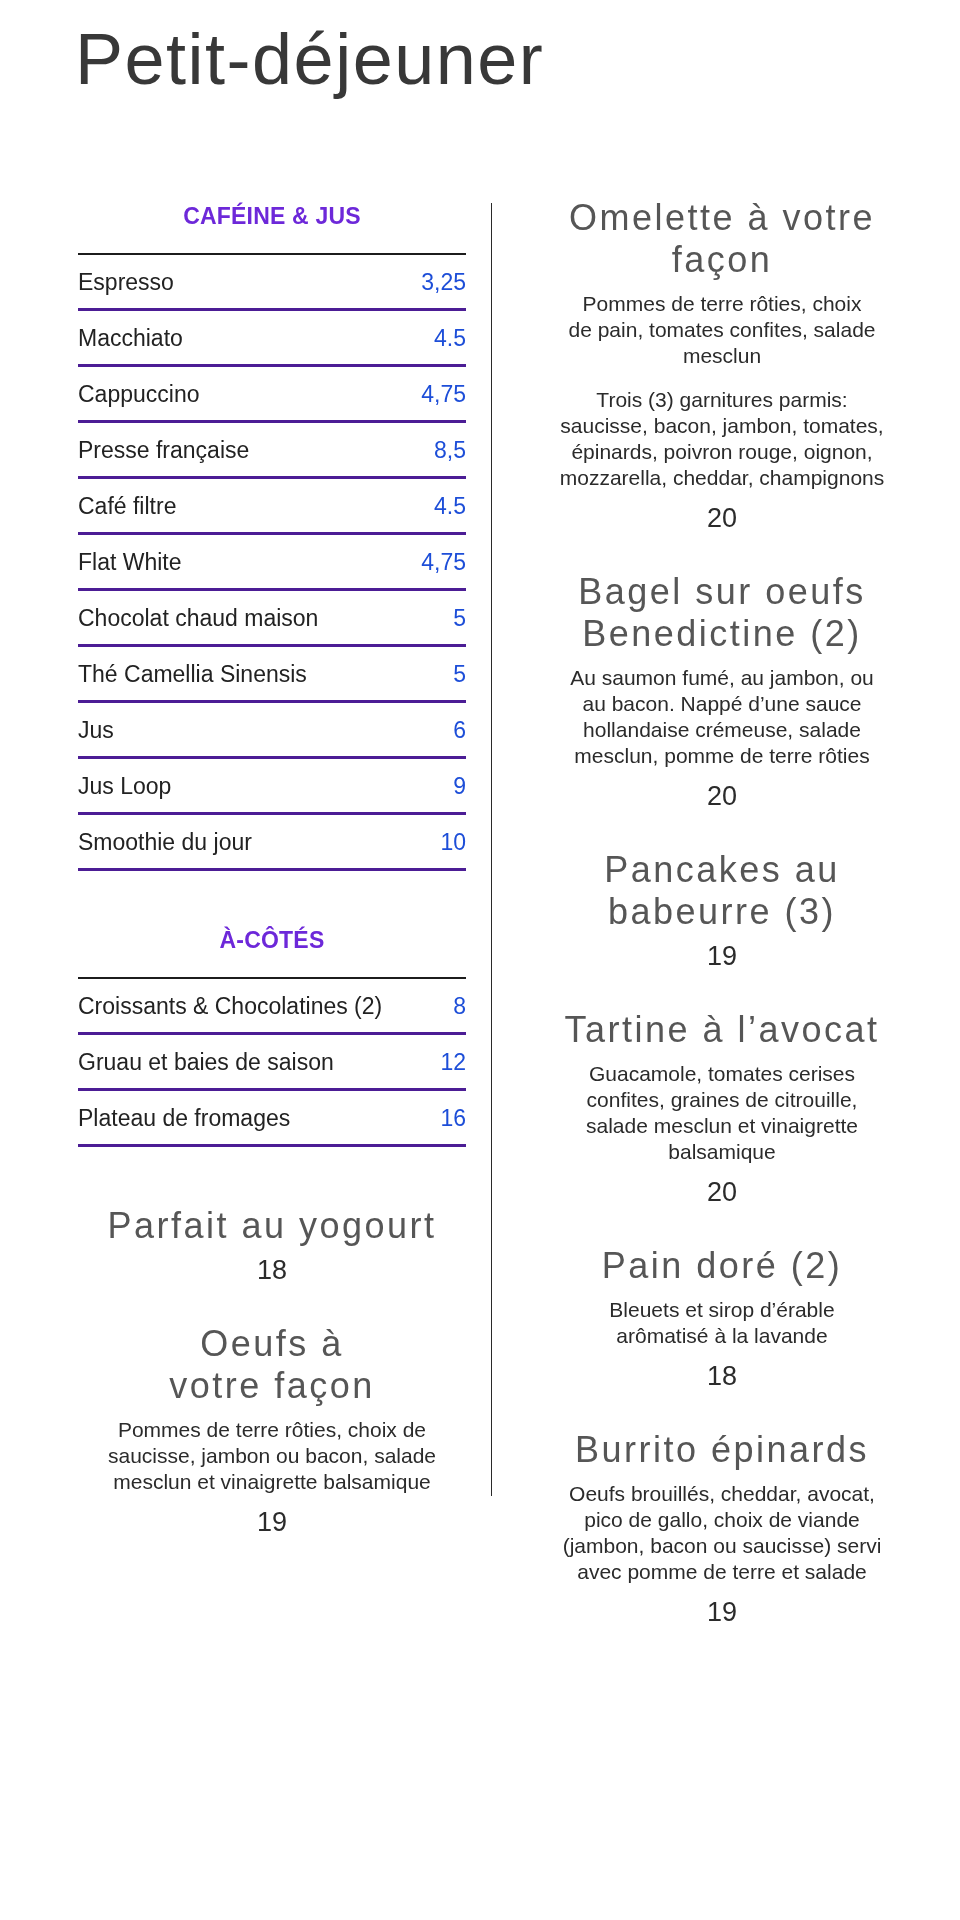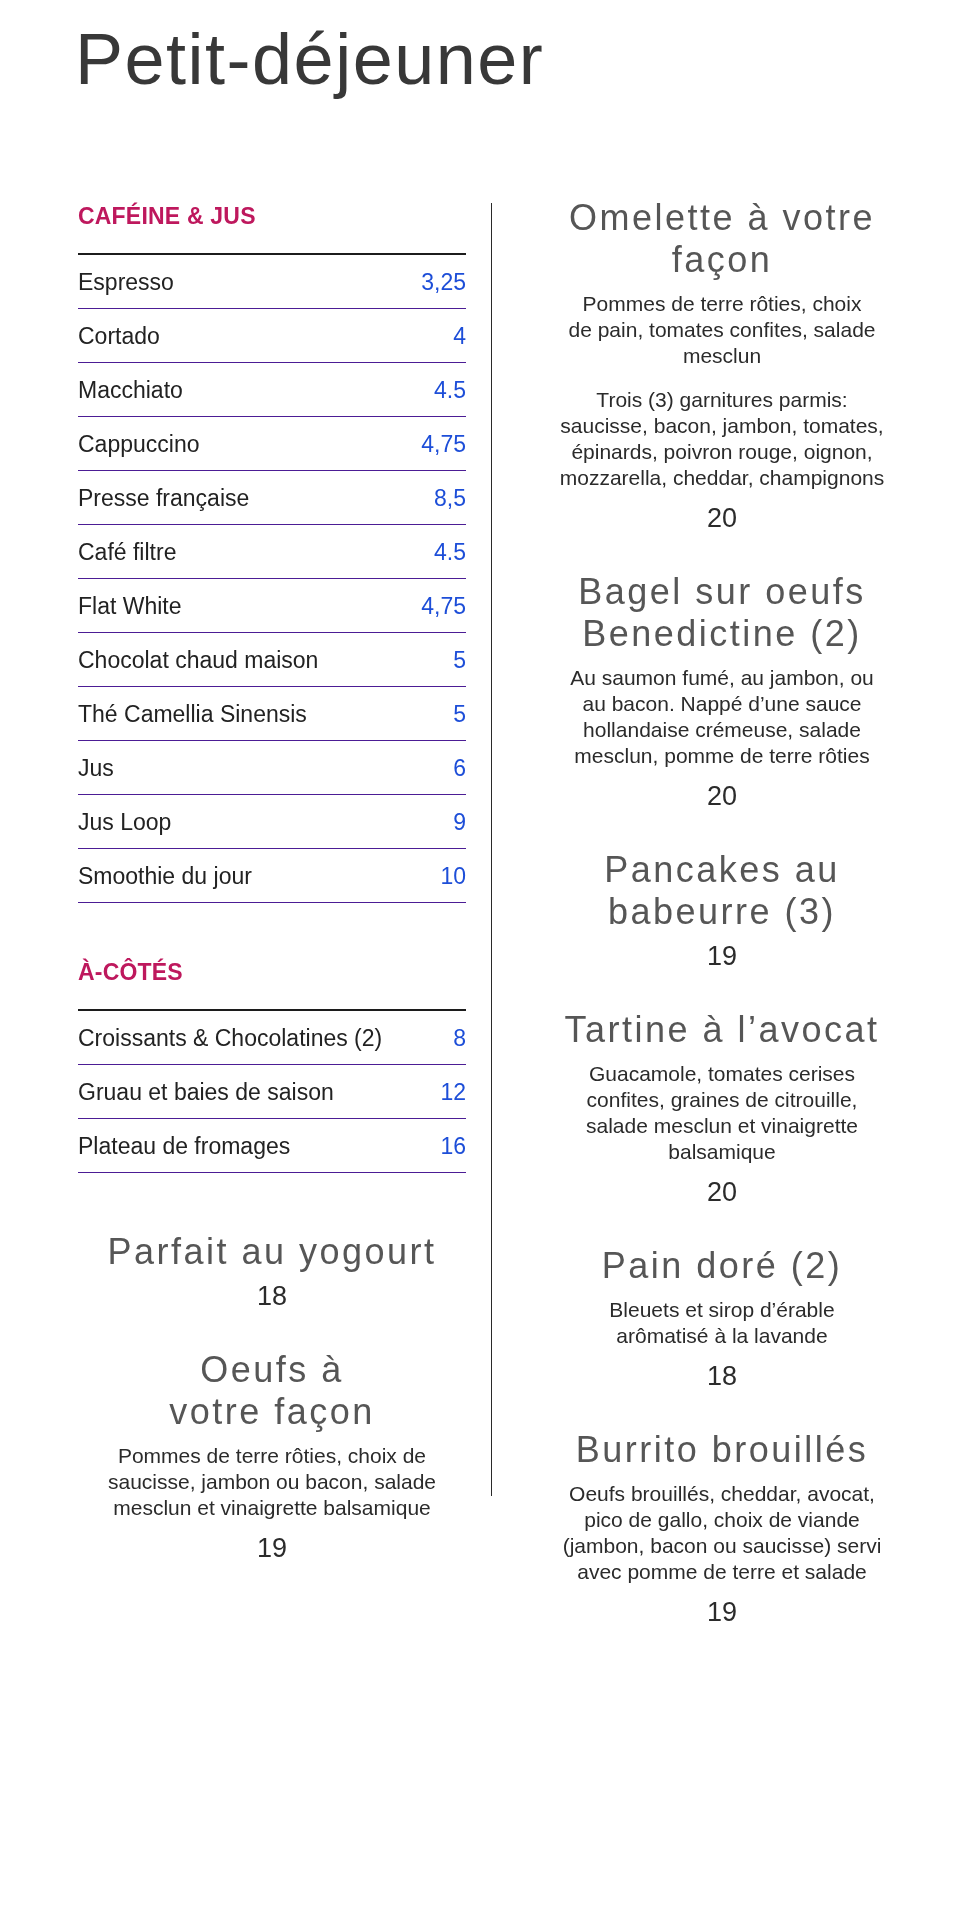--- a/index.html
+++ b/index.html
@@ -26,31 +26,32 @@
   .col-left  { width: 388px; flex: none; }
   .divider   { width: 1px; height: 1293px; background: #2a2a2a; margin-left: 25px; flex: none; }
   .col-right { width: 372px; flex: none; margin-left: 44px; margin-top: -6px; }
 
   .section { margin: 0; }
   .section + .section { margin-top: 56px; }
   .section-heading {
     font-size: 23px;
     font-weight: 700;
     letter-spacing: 0.2px;
-    color: #be185d;
+    color: #6d28d9;
     margin: 0;
     line-height: 26px;
+    text-align: center;
   }
   .section-rule { height: 0; border-bottom: 2px solid #1c1c1c; margin-top: 24px; }
 
   .price-row {
     display: flex;
     justify-content: space-between;
     align-items: center;
-    border-bottom: 1px solid #4c1d95;
+    border-bottom: 3px solid #4c1d95;
     padding: 16px 0 14px 0;
   }
   .item-name  { font-size: 23px; line-height: 23px; color: #222222; }
   .item-price { font-size: 23px; line-height: 23px; color: #1d4ed8; white-space: nowrap; }
 
   .dishes-left { margin-top: 58px; }
 
   .dish { margin: 0 0 40px 0; text-align: center; }
   .dish-title {
     font-size: 36px;
@@ -82,24 +83,20 @@
 
     <div class="col-left">
 
       <section class="section">
         <h2 class="section-heading">CAFÉINE &amp; JUS</h2>
         <div class="section-rule"></div>
 
         <div class="price-row">
           <span class="item-name">Espresso</span>
           <span class="item-price">3,25</span>
-        </div>
-        <div class="price-row">
-          <span class="item-name">Cortado</span>
-          <span class="item-price">4</span>
         </div>
         <div class="price-row">
           <span class="item-name">Macchiato</span>
           <span class="item-price">4.5</span>
         </div>
         <div class="price-row">
           <span class="item-name">Cappuccino</span>
           <span class="item-price">4,75</span>
         </div>
         <div class="price-row">
@@ -215,21 +212,21 @@
       </article>
 
       <article class="dish">
         <h3 class="dish-title">Pain doré (2)</h3>
         <p class="dish-desc">Bleuets et sirop d’érable
 arômatisé à la lavande</p>
         <div class="dish-price">18</div>
       </article>
 
       <article class="dish">
-        <h3 class="dish-title">Burrito brouillés</h3>
+        <h3 class="dish-title">Burrito épinards</h3>
         <p class="dish-desc">Oeufs brouillés, cheddar, avocat,
 pico de gallo, choix de viande
 (jambon, bacon ou saucisse) servi
 avec pomme de terre et salade</p>
         <div class="dish-price">19</div>
       </article>
 
     </div>
 
   </div>

